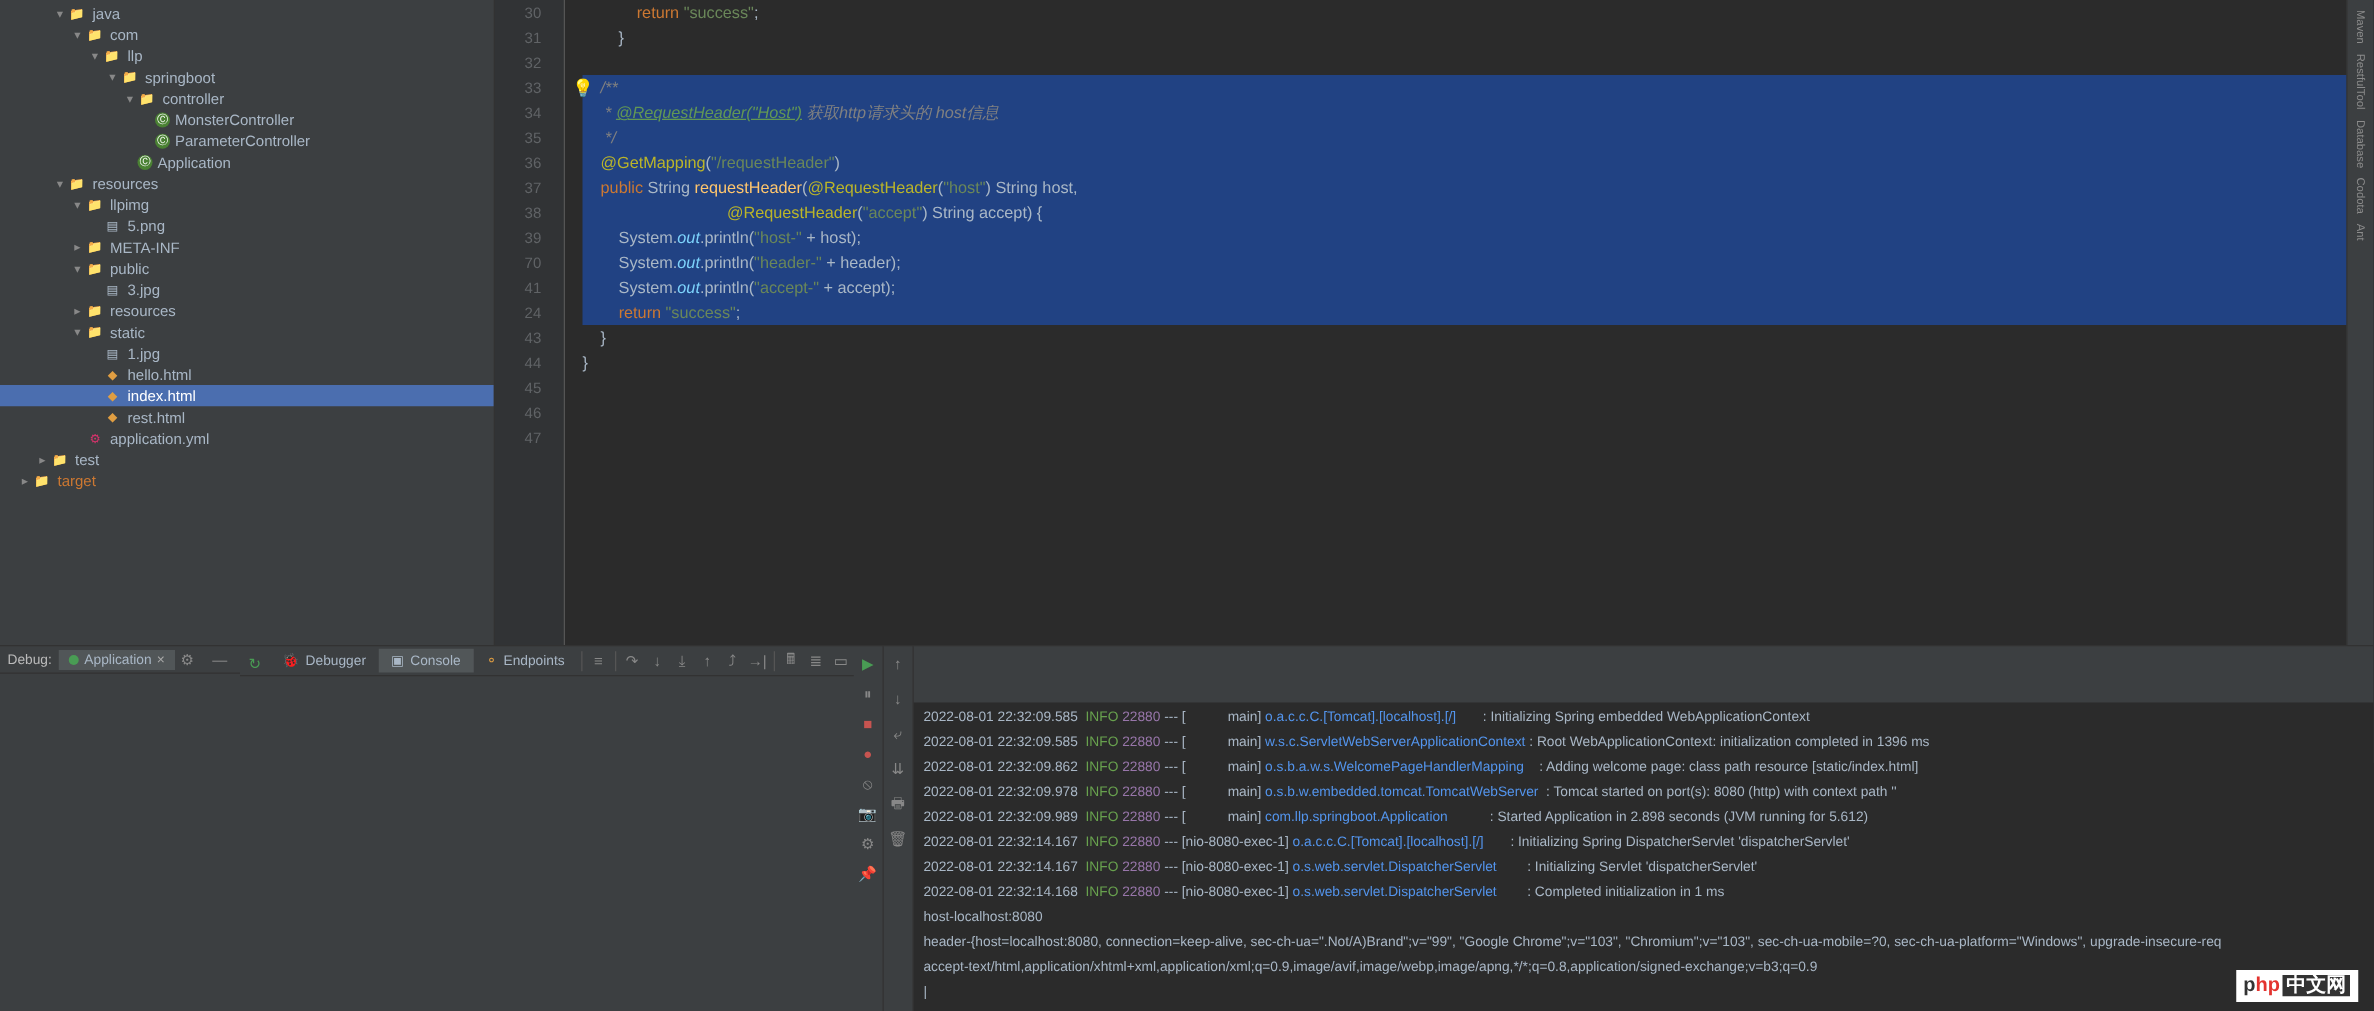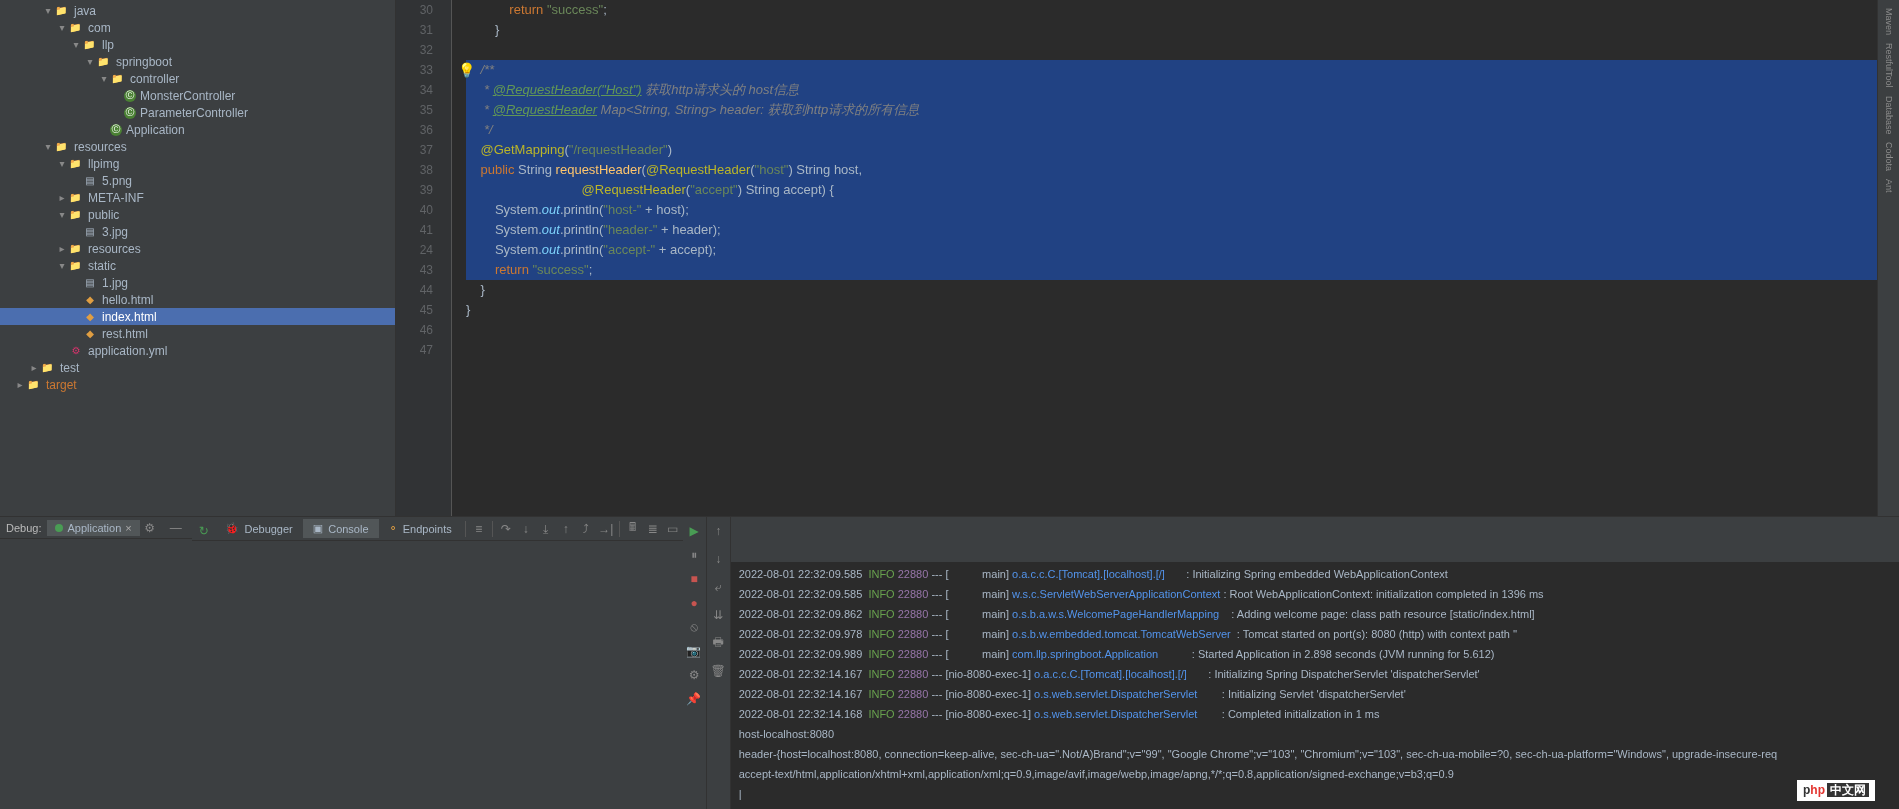--- a/index.html
+++ b/index.html
@@ -49,21 +49,21 @@
   .info { color: #68a14e; }
   .pid { color: #9876aa; }
   .logger { color: #5394ec; }
   .tab-row { display: flex; align-items: center; height: 24px; }
   .tab { padding: 3px 10px; font-size: 11px; display: flex; align-items: center; gap: 5px; cursor: pointer; }
   .tab.active { background: #515658; }
   .tbar-icon { width: 20px; height: 20px; display: inline-flex; align-items: center; justify-content: center; color: #888; font-size: 12px; cursor: pointer; }
   .sep { width: 1px; height: 16px; background: #555; margin: 0 3px; }
   .green-dot { width: 8px; height: 8px; background: #499c54; border-radius: 50%; }
   .orange-icon { color: #c75450; }
-  .watermark { position: fixed; right: 24px; bottom: 8px; background: #fff; padding: 2px 6px; font-size: 12px; font-weight: bold; color: #333; }
+  .watermark { position: fixed; right: 13px; bottom: 8px; background: #fff; padding: 2px 6px; font-size: 16px; font-weight: bold; color: #333; }
   .watermark .p { color: #333; }
   .watermark .hp { color: #e3342f; }
   .watermark .cn { background: #333; color: #fff; padding: 0 3px; margin-left: 2px; }
 </style>
 </head>
 <body>
 
 <div class="main-area">
   <div class="left-panel">
     <div class="tree" id="tree">
@@ -190,37 +190,36 @@
         <div class="gutter-line">30</div>
         <div class="gutter-line">31</div>
         <div class="gutter-line">32</div>
         <div class="gutter-line">33</div>
         <div class="gutter-line">34</div>
         <div class="gutter-line">35</div>
         <div class="gutter-line">36</div>
         <div class="gutter-line">37</div>
         <div class="gutter-line">38</div>
         <div class="gutter-line">39</div>
-        <div class="gutter-line">40</div>
+        <div class="gutter-line">70</div>
         <div class="gutter-line">41</div>
         <div class="gutter-line">24</div>
         <div class="gutter-line">43</div>
         <div class="gutter-line">44</div>
         <div class="gutter-line">45</div>
         <div class="gutter-line">46</div>
         <div class="gutter-line">47</div>
       </div>
     <div class="code-area" id="code">
       <span class="bulb">💡</span>
     <div class="code-line"><span>            </span><span class="kw">return </span><span class="str">"success"</span><span>;</span></div>
         <div class="code-line"><span>        }</span></div>
         <div class="code-line"></div>
         <div class="code-line highlighted"><span class="doc">    /**</span></div>
         <div class="code-line highlighted"><span class="doc">     * </span><span class="doc-tag">@RequestHeader("Host")</span><span class="doc-cn"> 获取http请求头的 host信息</span></div>
-        <div class="code-line highlighted"><span class="doc">     * </span><span class="doc-tag">@RequestHeader</span><span class="doc-cn"> Map&lt;String, String&gt; header: 获取到http请求的所有信息</span></div>
         <div class="code-line highlighted"><span class="doc">     */</span></div>
         <div class="code-line highlighted"><span>    </span><span class="ann">@GetMapping</span><span>(</span><span class="str">"/requestHeader"</span><span>)</span></div>
         <div class="code-line highlighted"><span>    </span><span class="kw">public </span><span class="type">String </span><span class="method">requestHeader</span><span>(</span><span class="ann">@RequestHeader</span><span>(</span><span class="str">"host"</span><span>) String host,</span></div>
         <div class="code-line highlighted"><span>                                </span><span class="ann">@RequestHeader</span><span>(</span><span class="str">"accept"</span><span>) String accept) {</span></div>
         <div class="code-line highlighted"><span>        System.</span><span class="static-field">out</span><span>.println(</span><span class="str">"host-"</span><span> + host);</span></div>
         <div class="code-line highlighted"><span>        System.</span><span class="static-field">out</span><span>.println(</span><span class="str">"header-"</span><span> + header);</span></div>
         <div class="code-line highlighted"><span>        System.</span><span class="static-field">out</span><span>.println(</span><span class="str">"accept-"</span><span> + accept);</span></div>
         <div class="code-line highlighted"><span>        </span><span class="kw">return </span><span class="str">"success"</span><span>;</span></div>
         <div class="code-line"><span>    }</span></div>
         <div class="code-line"><span>}</span></div>

